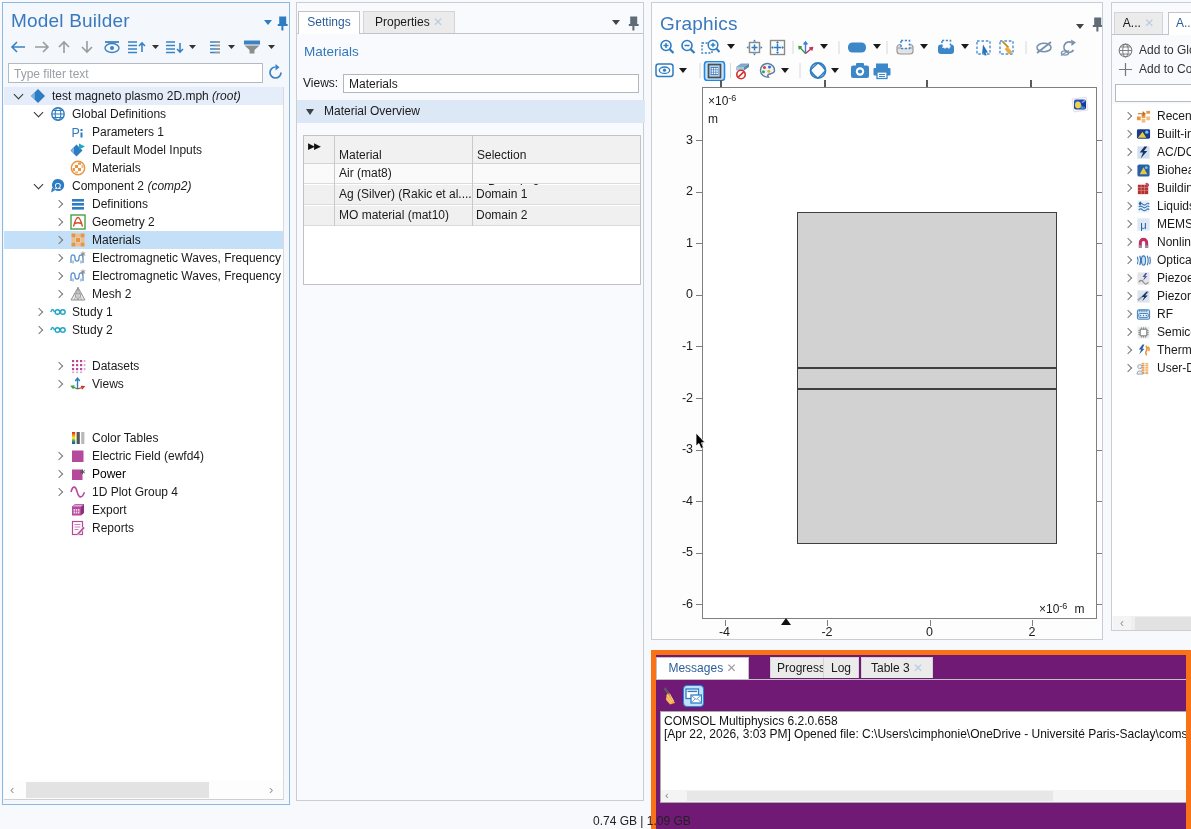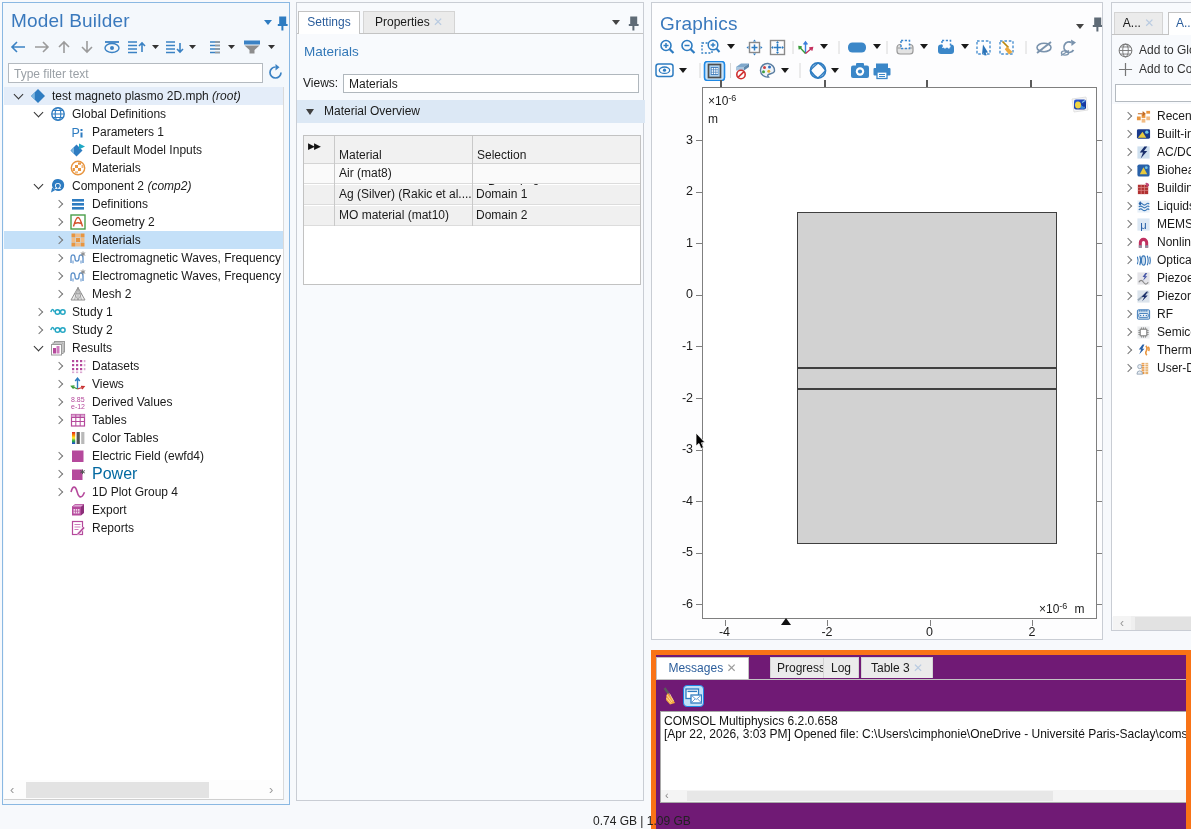--- a/index.html
+++ b/index.html
@@ -209,31 +209,20 @@
 <div class="chevr" style="left:32px;top:6px;"></div>
 <svg class="icon" style="left:46px;top:1px;" viewBox="0 0 16 16">
           <g stroke="#25a7c4" stroke-width="1.5" fill="none">
             <path d="M0.8,8 q1.8,-5 3.6,0"></path>
             <circle cx="7.5" cy="8" r="2.3"></circle>
             <circle cx="12.8" cy="8" r="2.3"></circle>
           </g>
         </svg>
 <div class="abs" style="left:68px;top:0;height:18px;line-height:18px;font-size:12px;color:#1a1a1a;white-space:nowrap;">Study 2</div>
 </div>
-<div class="abs" style="left:0;top:252px;width:279px;height:18px;">
-<div class="chevd" style="left:31px;top:4px;"></div>
-<svg class="icon" style="left:46px;top:1px;" viewBox="0 0 16 16">
-          <rect x="4.5" y="1.5" width="10" height="10.5" fill="#e6e6e6" stroke="#9a9a9a"></rect>
-          <rect x="3" y="3" width="10" height="10.5" fill="#f6f6f6" stroke="#9a9a9a"></rect>
-          <rect x="1.5" y="4.5" width="10" height="10.5" fill="#fff" stroke="#9a9a9a"></rect>
-          <rect x="3" y="8" width="3" height="5.5" fill="#b5499c"></rect>
-          <rect x="6.5" y="6" width="3" height="7.5" fill="#cf7cbd"></rect>
-        </svg>
-<div class="abs" style="left:68px;top:0;height:18px;line-height:18px;font-size:12px;color:#1a1a1a;white-space:nowrap;">Results</div>
-</div>
 <div class="abs" style="left:0;top:270px;width:279px;height:18px;">
 <div class="chevr" style="left:52px;top:6px;"></div>
 <svg class="icon" style="left:66px;top:1px;" viewBox="0 0 16 16">
           <g fill="#b5499c">
             <rect x="2" y="2" width="2.2" height="2.2"></rect>
             <rect x="6" y="2" width="2.2" height="2.2"></rect>
             <rect x="10" y="2" width="2.2" height="2.2"></rect>
             <rect x="2" y="6" width="2.2" height="2.2"></rect>
             <rect x="6" y="6" width="2.2" height="2.2"></rect>
             <rect x="10" y="6" width="2.2" height="2.2"></rect>
@@ -254,37 +243,20 @@
 </div>
 <div class="abs" style="left:0;top:288px;width:279px;height:18px;">
 <div class="chevr" style="left:52px;top:6px;"></div>
 <svg class="icon" style="left:66px;top:1px;" viewBox="0 0 16 16">
           <path d="M7.5,13 V3 M5.2,5 L7.5,2.2 L9.8,5" stroke="#2e7cc1" stroke-width="1.4" fill="none"></path>
           <path d="M7.5,13 L2,10.5 M4.5,10 L1.5,10.3 L3.5,12.6" stroke="#3a9c3a" stroke-width="1.3" fill="none"></path>
           <path d="M7.5,13 L13.5,11 M11,10.3 L14,10.6 L12,13" stroke="#c93333" stroke-width="1.3" fill="none"></path>
         </svg>
 <div class="abs" style="left:88px;top:0;height:18px;line-height:18px;font-size:12px;color:#1a1a1a;white-space:nowrap;">Views</div>
 </div>
-<div class="abs" style="left:0;top:306px;width:279px;height:18px;">
-<div class="chevr" style="left:52px;top:6px;"></div>
-<svg class="icon" style="left:66px;top:1px;" viewBox="0 0 16 16">
-          <text x="1" y="7.5" font-family="Liberation Sans" font-size="7" fill="#b5499c">8.85</text>
-          <text x="1" y="15" font-family="Liberation Sans" font-size="7" fill="#b5499c">e-12</text>
-        </svg>
-<div class="abs" style="left:88px;top:0;height:18px;line-height:18px;font-size:12px;color:#1a1a1a;white-space:nowrap;">Derived Values</div>
-</div>
-<div class="abs" style="left:0;top:324px;width:279px;height:18px;">
-<div class="chevr" style="left:52px;top:6px;"></div>
-<svg class="icon" style="left:66px;top:1px;" viewBox="0 0 16 16">
-          <rect x="1.5" y="2.5" width="13" height="11.5" fill="#fff" stroke="#b5499c" stroke-width="1.2"></rect>
-          <rect x="1.5" y="2.5" width="13" height="3" fill="#dba8d2"></rect>
-          <path d="M1.5,5.5 h13 M1.5,9.5 h13 M5.8,2.5 v11.5 M10.2,2.5 v11.5" stroke="#b5499c" stroke-width="1"></path>
-        </svg>
-<div class="abs" style="left:88px;top:0;height:18px;line-height:18px;font-size:12px;color:#1a1a1a;white-space:nowrap;">Tables</div>
-</div>
 <div class="abs" style="left:0;top:342px;width:279px;height:18px;">
 <svg class="icon" style="left:66px;top:1px;" viewBox="0 0 16 16">
           <defs>
             <linearGradient id="rb" x1="0" y1="0" x2="0" y2="1">
               <stop offset="0" stop-color="#d22"></stop>
               <stop offset="0.3" stop-color="#f90"></stop>
               <stop offset="0.5" stop-color="#fe3"></stop>
               <stop offset="0.75" stop-color="#2a4"></stop>
               <stop offset="1" stop-color="#24d"></stop>
             </linearGradient>
@@ -301,21 +273,21 @@
           <rect x="2" y="2.5" width="11.5" height="11.5" fill="#b5499c"></rect>
         </svg>
 <div class="abs" style="left:88px;top:0;height:18px;line-height:18px;font-size:12px;color:#1a1a1a;white-space:nowrap;">Electric Field (ewfd4)</div>
 </div>
 <div class="abs" style="left:0;top:378px;width:279px;height:18px;">
 <div class="chevr" style="left:52px;top:6px;"></div>
 <svg class="icon" style="left:66px;top:1px;" viewBox="0 0 16 16">
           <rect x="2" y="3.5" width="10.5" height="10.5" fill="#b5499c"></rect>
           <path d="M12.5,3.5 v4.6 M10.2,4.6 l4.6,2.4 M14.8,4.6 l-4.6,2.4" stroke="#555" stroke-width="1"></path>
         </svg>
-<div class="abs" style="left:88px;top:0;height:18px;line-height:18px;font-size:16px;color:#0369a1;white-space:nowrap;">Power</div>
+<div class="abs" style="left:88px;top:0;height:18px;line-height:18px;font-size:12px;color:#000000;white-space:nowrap;">Power</div>
 </div>
 <div class="abs" style="left:0;top:396px;width:279px;height:18px;">
 <div class="chevr" style="left:52px;top:6px;"></div>
 <svg class="icon" style="left:66px;top:1px;" viewBox="0 0 16 16">
           <path d="M1,8 C2.8,1.5 5.4,1.5 7.2,8 S11.8,14.5 14.5,8.2" stroke="#b5499c" stroke-width="1.6" fill="none"></path>
         </svg>
 <div class="abs" style="left:88px;top:0;height:18px;line-height:18px;font-size:12px;color:#1a1a1a;white-space:nowrap;">1D Plot Group 4</div>
 </div>
 <div class="abs" style="left:0;top:414px;width:279px;height:18px;">
 <svg class="icon" style="left:66px;top:1px;" viewBox="0 0 16 16">

